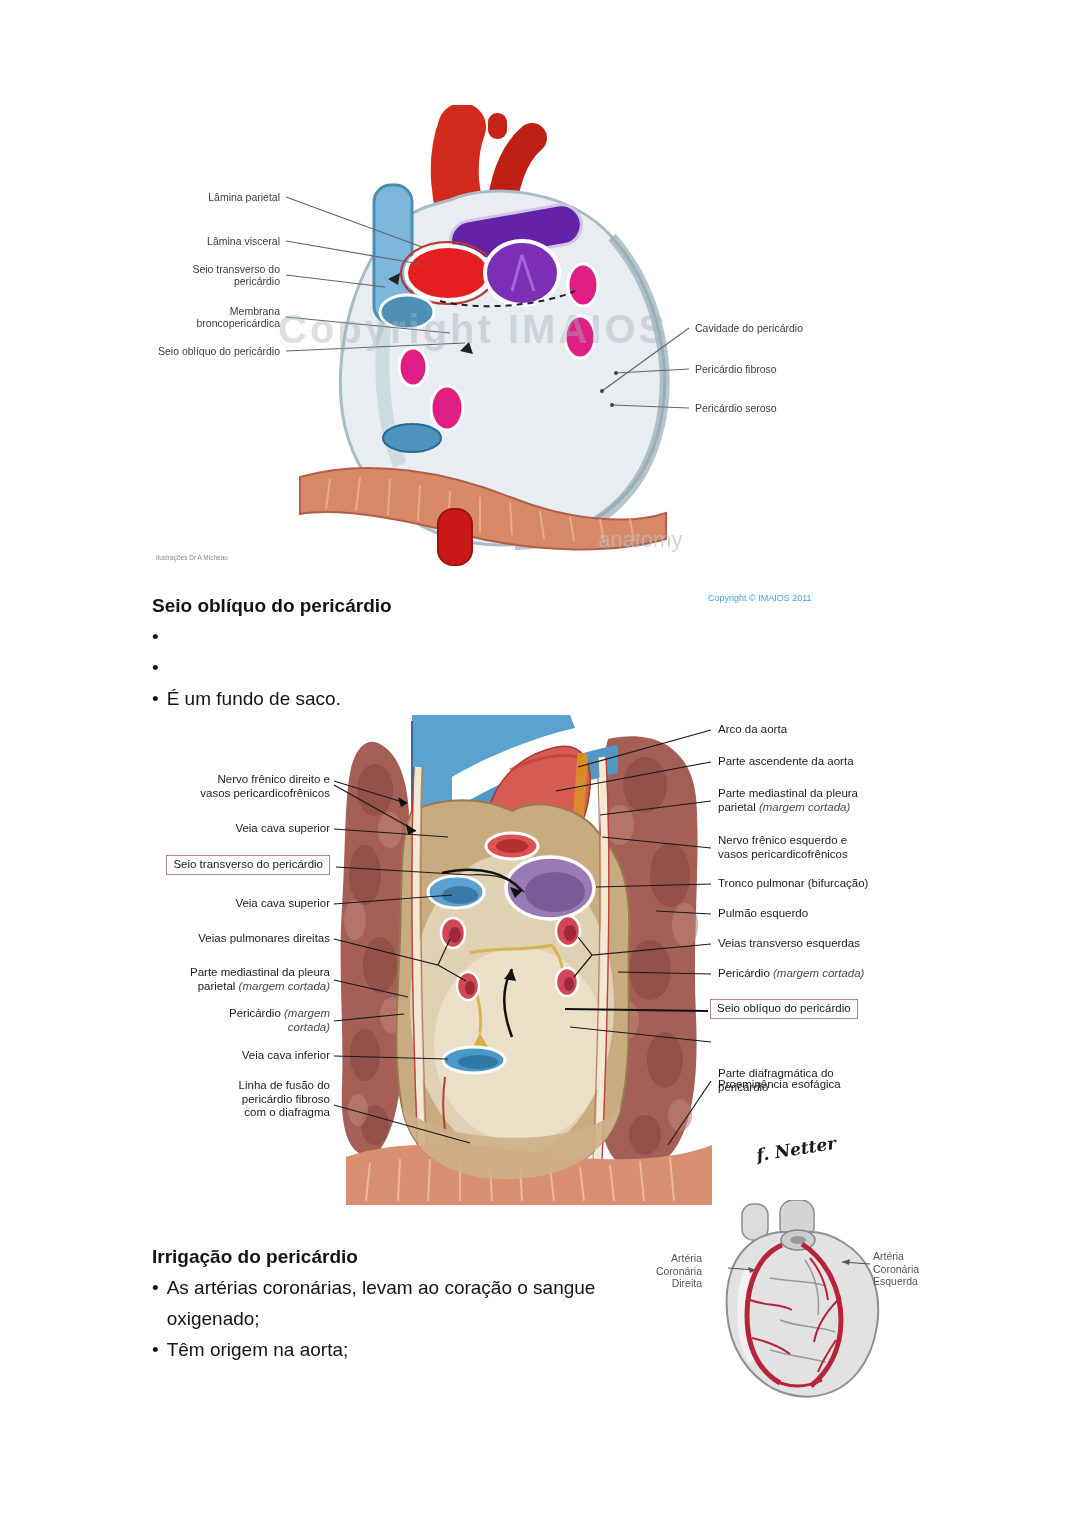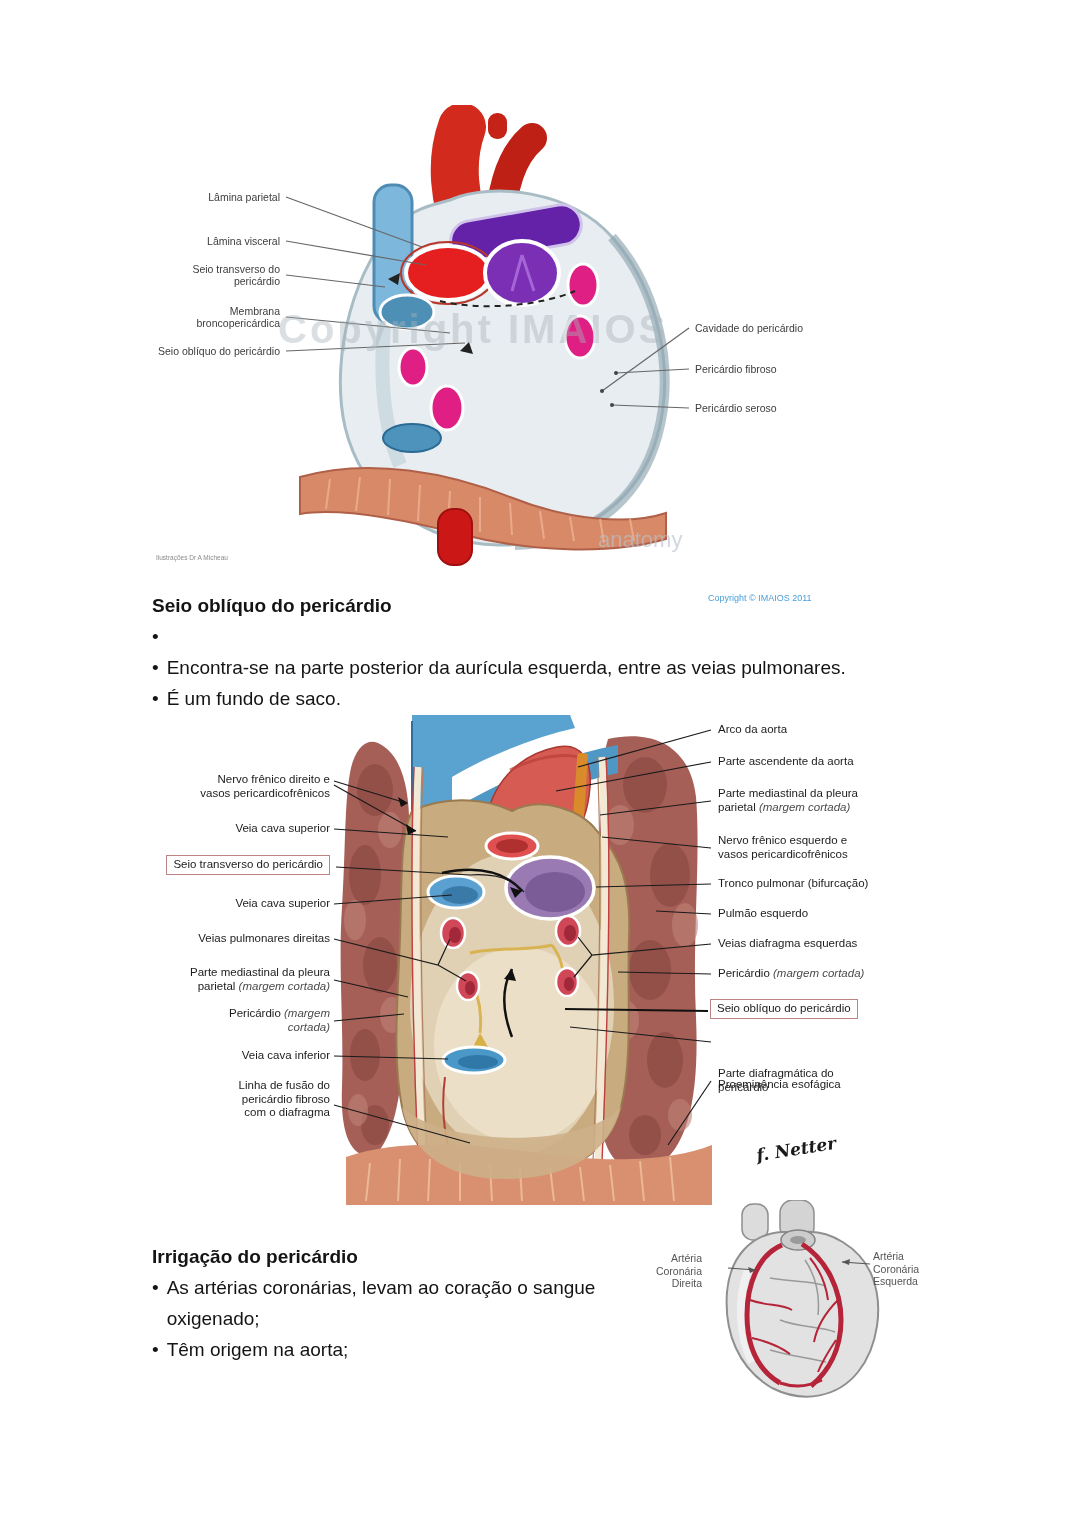--- a/index.html
+++ b/index.html
@@ -123,21 +123,20 @@
     <div class="f1r" style="top:297px;">Pericárdio seroso</div>
   </div>
 
   <div class="sec" style="left:152px;top:590px;width:790px;">
     <p class="hd">Seio oblíquo do pericárdio</p>
     <div class="bl">
       <span class="b">•</span>
     </div>
     <div class="bl">
       <span class="b">•</span>
-      <span>Encontra-se na parte posterior da aurícula esquerda, entre as veias pulmonares.</span>
     </div>
     <div class="bl">
       <span class="b">•</span>
       <span>É um fundo de saco.</span>
     </div>
   </div>
 
   <div class="fig2">
     <svg width="780" height="492" viewBox="0 0 780 492">
 
@@ -273,21 +272,21 @@
     <div class="f2l" style="top:292px;width:108px;"><span>Pericárdio </span><i>(margem cortada)</i></div>
     <div class="f2l" style="top:334px;white-space:nowrap;"><span>Veia cava inferior</span></div>
     <div class="f2l" style="top:364px;width:104px;"><span>Linha de fusão do pericárdio fibroso com o diafragma</span></div>
 
     <div class="f2r" style="top:8px;white-space:nowrap;"><span>Arco da aorta</span></div>
     <div class="f2r" style="top:40px;white-space:nowrap;"><span>Parte ascendente da aorta</span></div>
     <div class="f2r" style="top:72px;width:165px;"><span>Parte mediastinal da pleura parietal </span><i>(margem cortada)</i></div>
     <div class="f2r" style="top:119px;width:158px;"><span>Nervo frênico esquerdo e vasos pericardicofrênicos</span></div>
     <div class="f2r" style="top:162px;white-space:nowrap;"><span>Tronco pulmonar (bifurcação)</span></div>
     <div class="f2r" style="top:192px;white-space:nowrap;"><span>Pulmão esquerdo</span></div>
-    <div class="f2r" style="top:222px;white-space:nowrap;"><span>Veias diafragma esquerdas</span></div>
+    <div class="f2r" style="top:222px;white-space:nowrap;"><span>Veias transverso esquerdas</span></div>
     <div class="f2r" style="top:252px;white-space:nowrap;"><span>Pericárdio </span><i>(margem cortada)</i></div>
     <div class="f2r boxed" style="top:284px;left:560px;"><span>Seio oblíquo do pericárdio</span></div>
     <div class="f2r" style="top:320px;white-space:nowrap;margin-top:43px;"><span>Proeminência esofágica</span></div>
     <div class="f2r" style="top:352px;width:118px;"><span>Parte diafragmática do pericárdio</span></div>
 
     <div class="sig">f. Netter</div>
   </div>
 
   <div class="sec" style="left:152px;top:1241px;width:515px;">
     <p class="hd">Irrigação do pericárdio</p>

